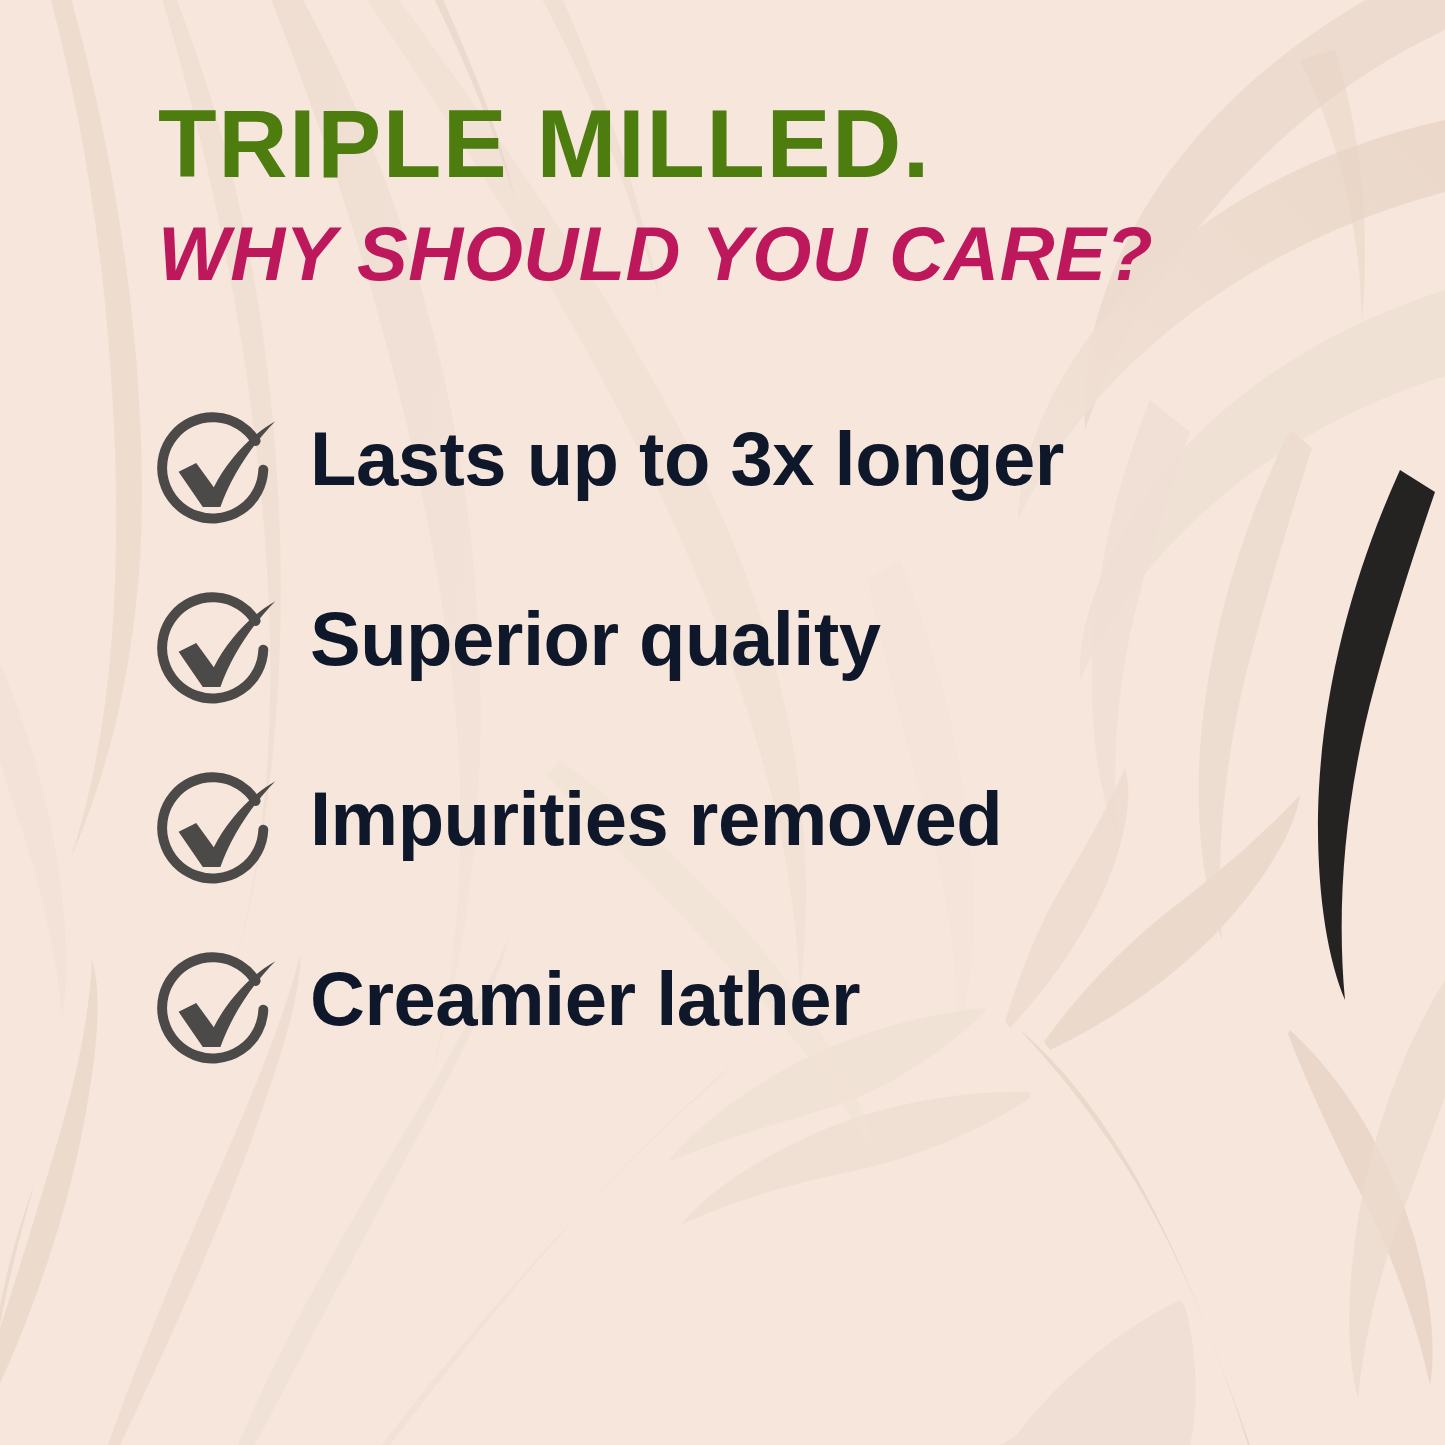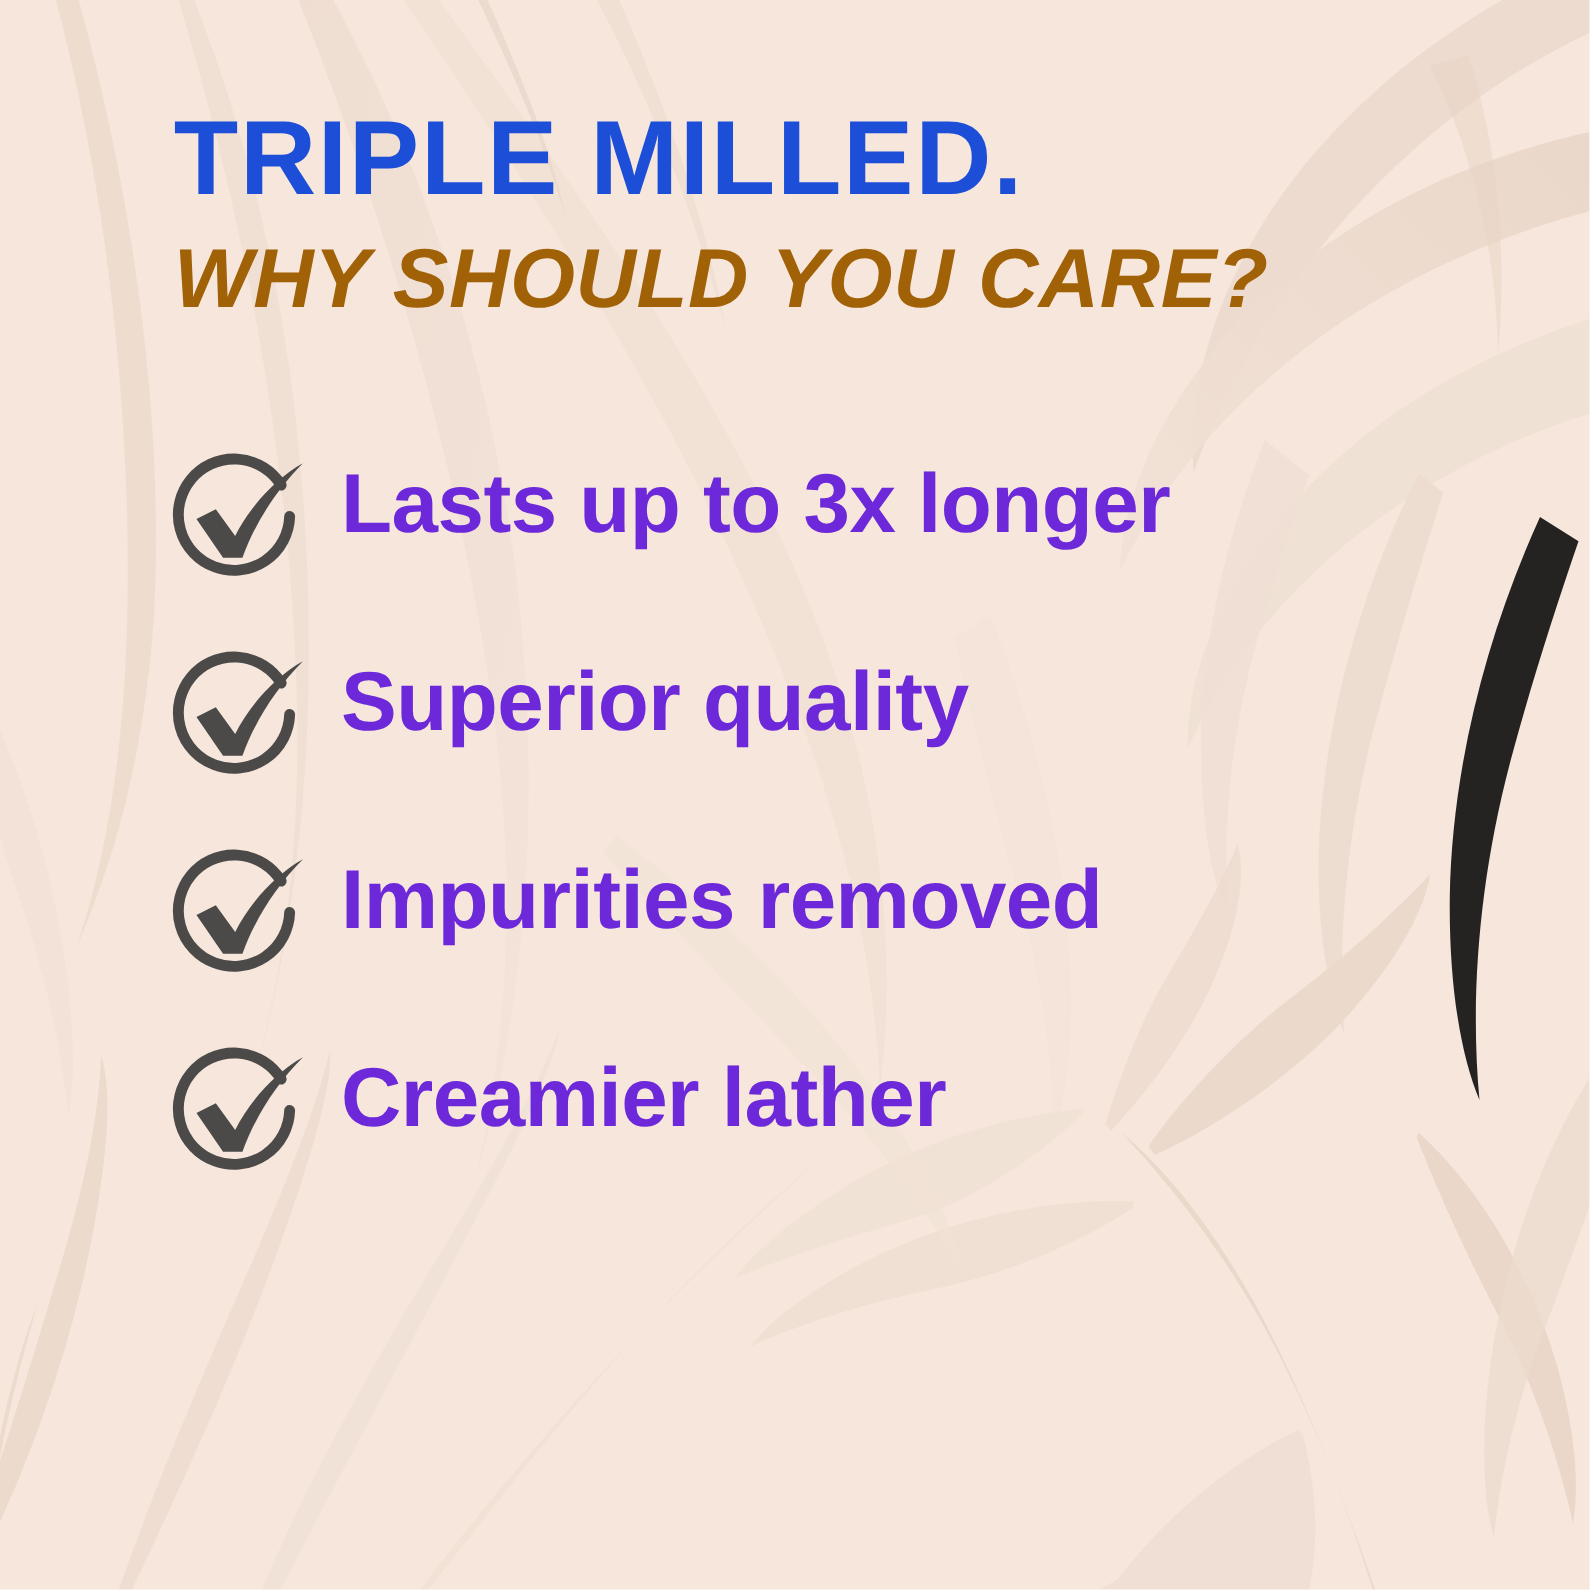--- a/index.html
+++ b/index.html
@@ -40,36 +40,36 @@
     top: 96px;
     width: 1180px;
   }
 
   .headline {
     margin: 0;
     font-size: 96px;
     line-height: 1.0;
     font-weight: 700;
     letter-spacing: 1.5px;
-    color: #1d4ed8;
+    color: #4d7c0f;
     font-family: "Liberation Sans Narrow", "Liberation Sans", sans-serif;
     transform: scaleX(1.0);
     transform-origin: left center;
     white-space: nowrap;
   }
 
   .subhead {
     margin: 0;
     padding-top: 24px;
     font-size: 76px;
     line-height: 1.0;
     font-weight: 700;
     font-style: italic;
     letter-spacing: 0.5px;
-    color: #a16207;
+    color: #be185d;
     font-family: "Liberation Sans Narrow", "Liberation Sans", sans-serif;
     white-space: nowrap;
   }
 
   .benefits {
     position: absolute;
     left: 150px;
     top: 404px;
     width: 1220px;
     list-style: none;
@@ -96,21 +96,21 @@
     width: 132px;
     height: 132px;
     overflow: visible;
   }
 
   .benefit-label {
     flex: 1 1 auto;
     font-size: 76px;
     line-height: 1.08;
     font-weight: 700;
-    color: #6d28d9;
+    color: #0f172a;
     letter-spacing: -0.5px;
     padding-top: 14px;
     font-family: "Liberation Sans Narrow", "Liberation Sans", sans-serif;
   }
 
   .benefit-item.tall {
     height: 260px;
   }
 </style>
 </head>

